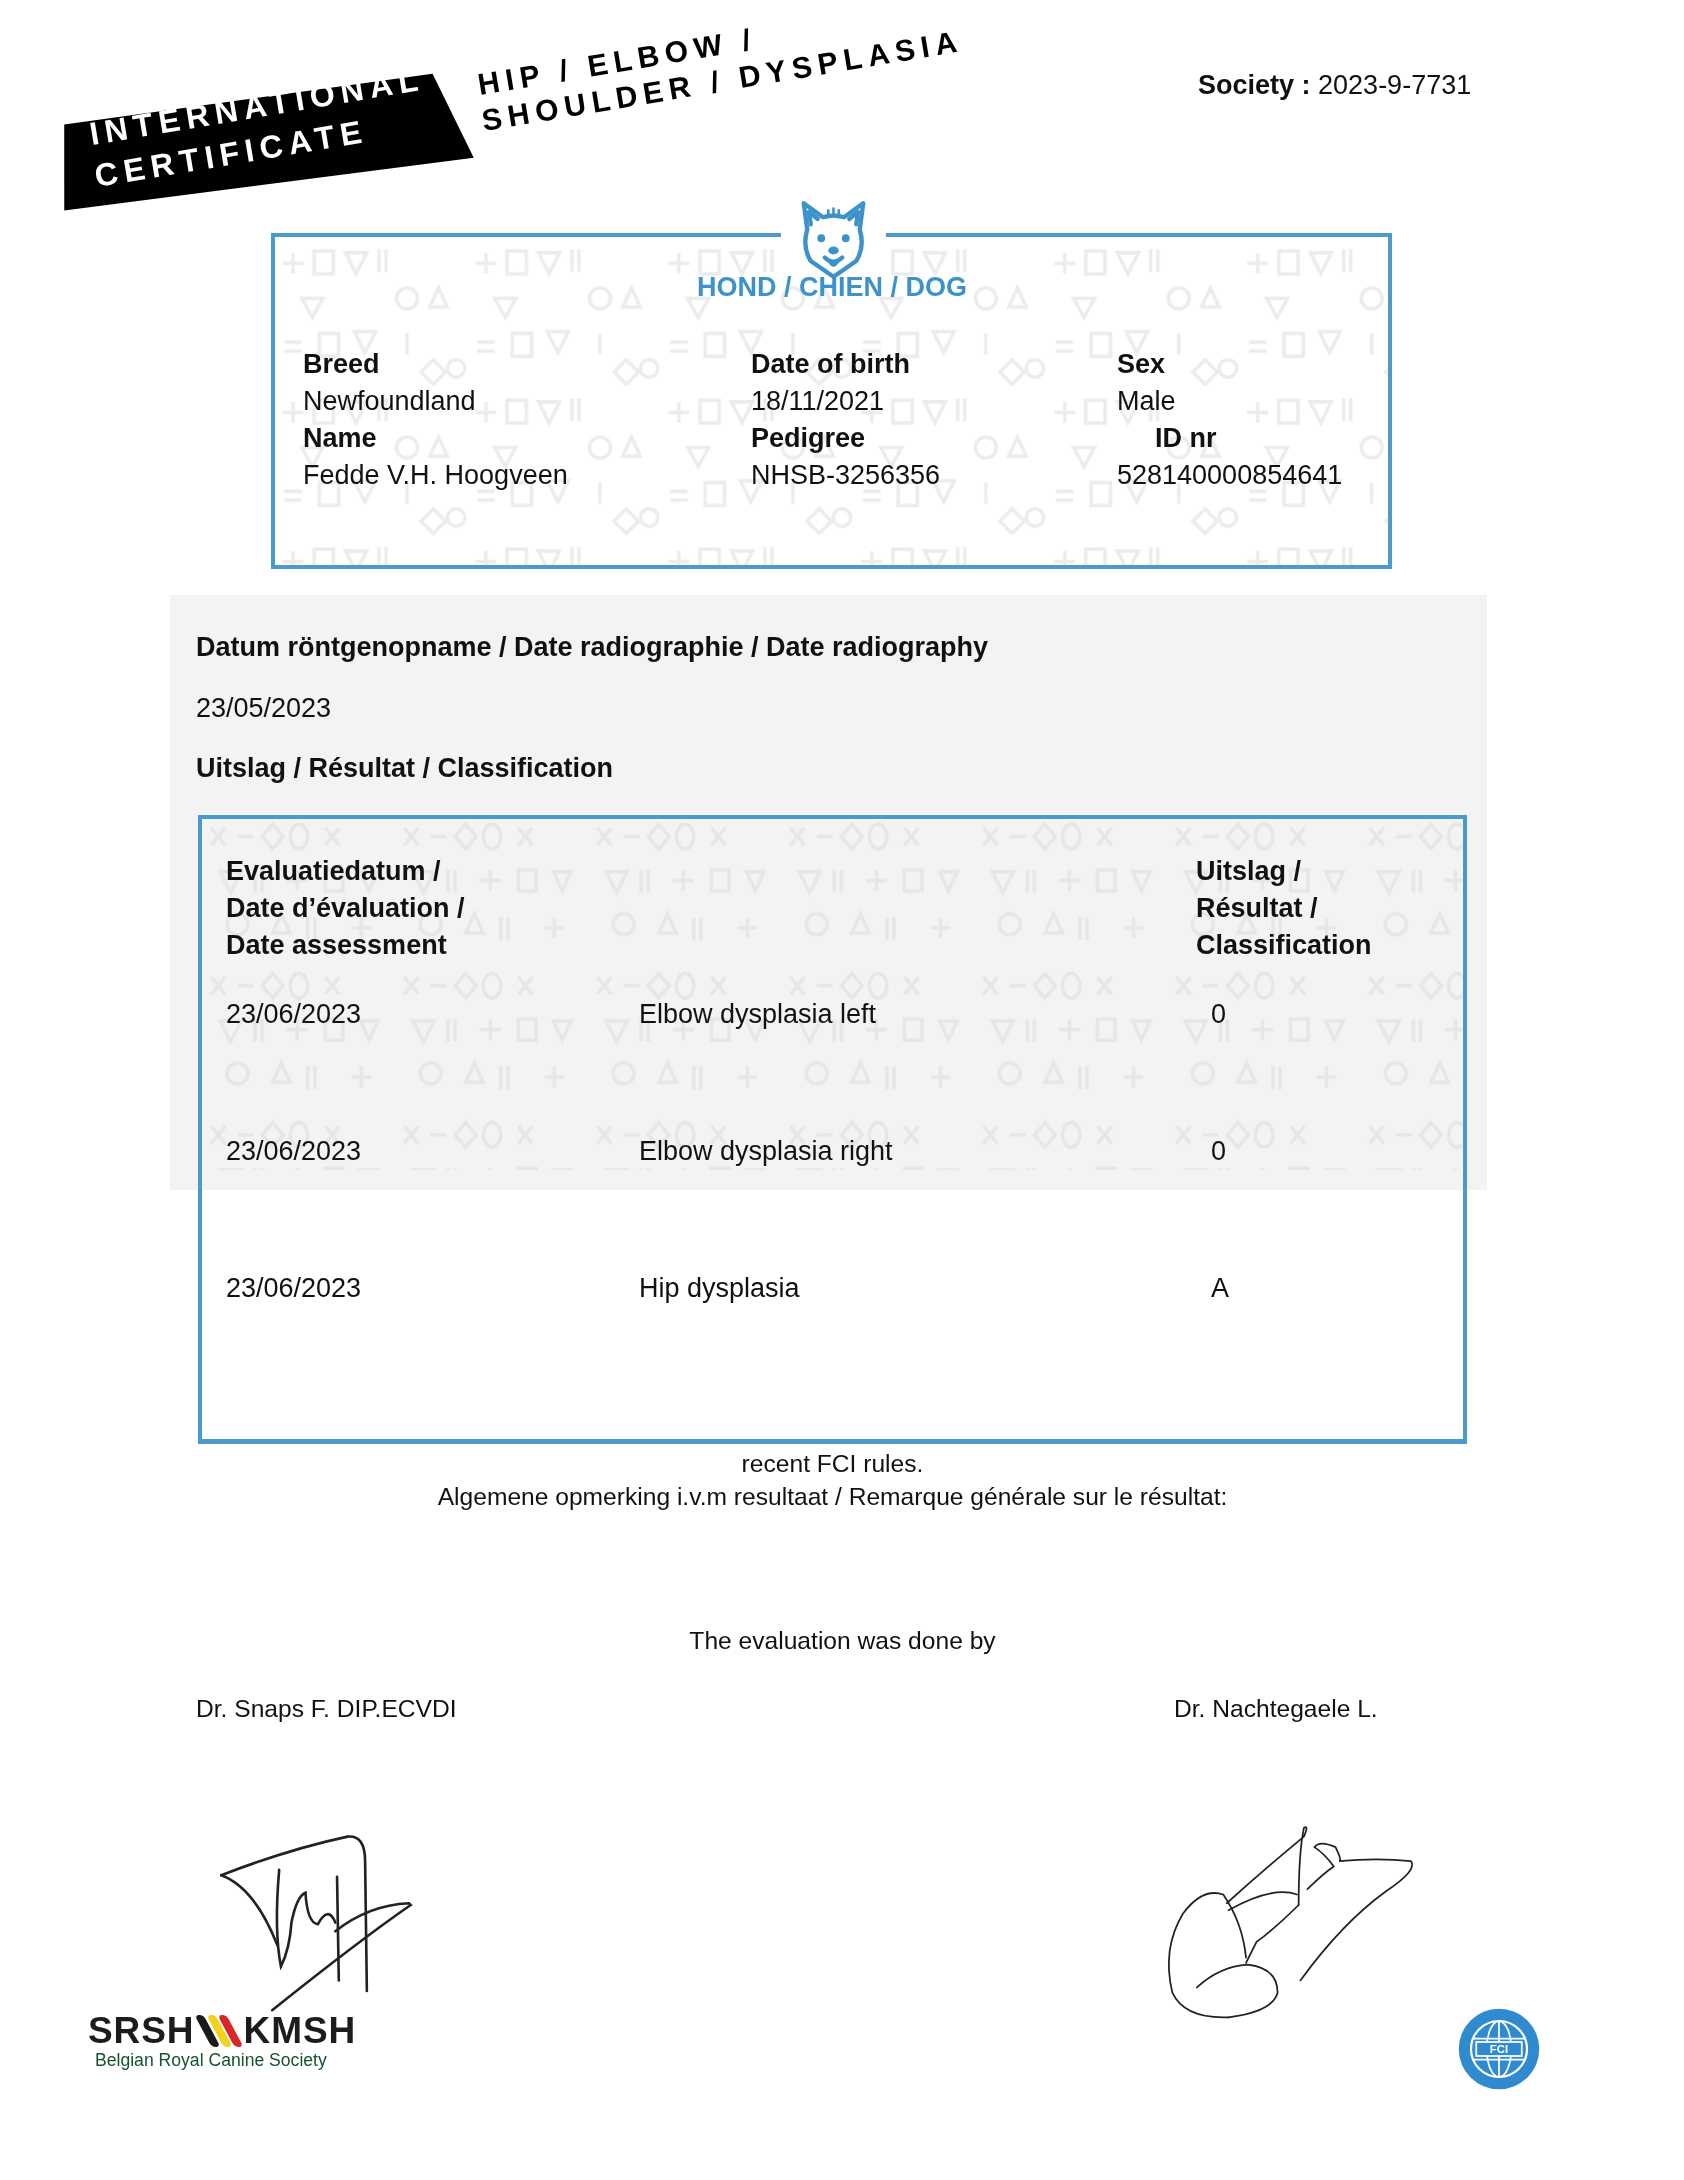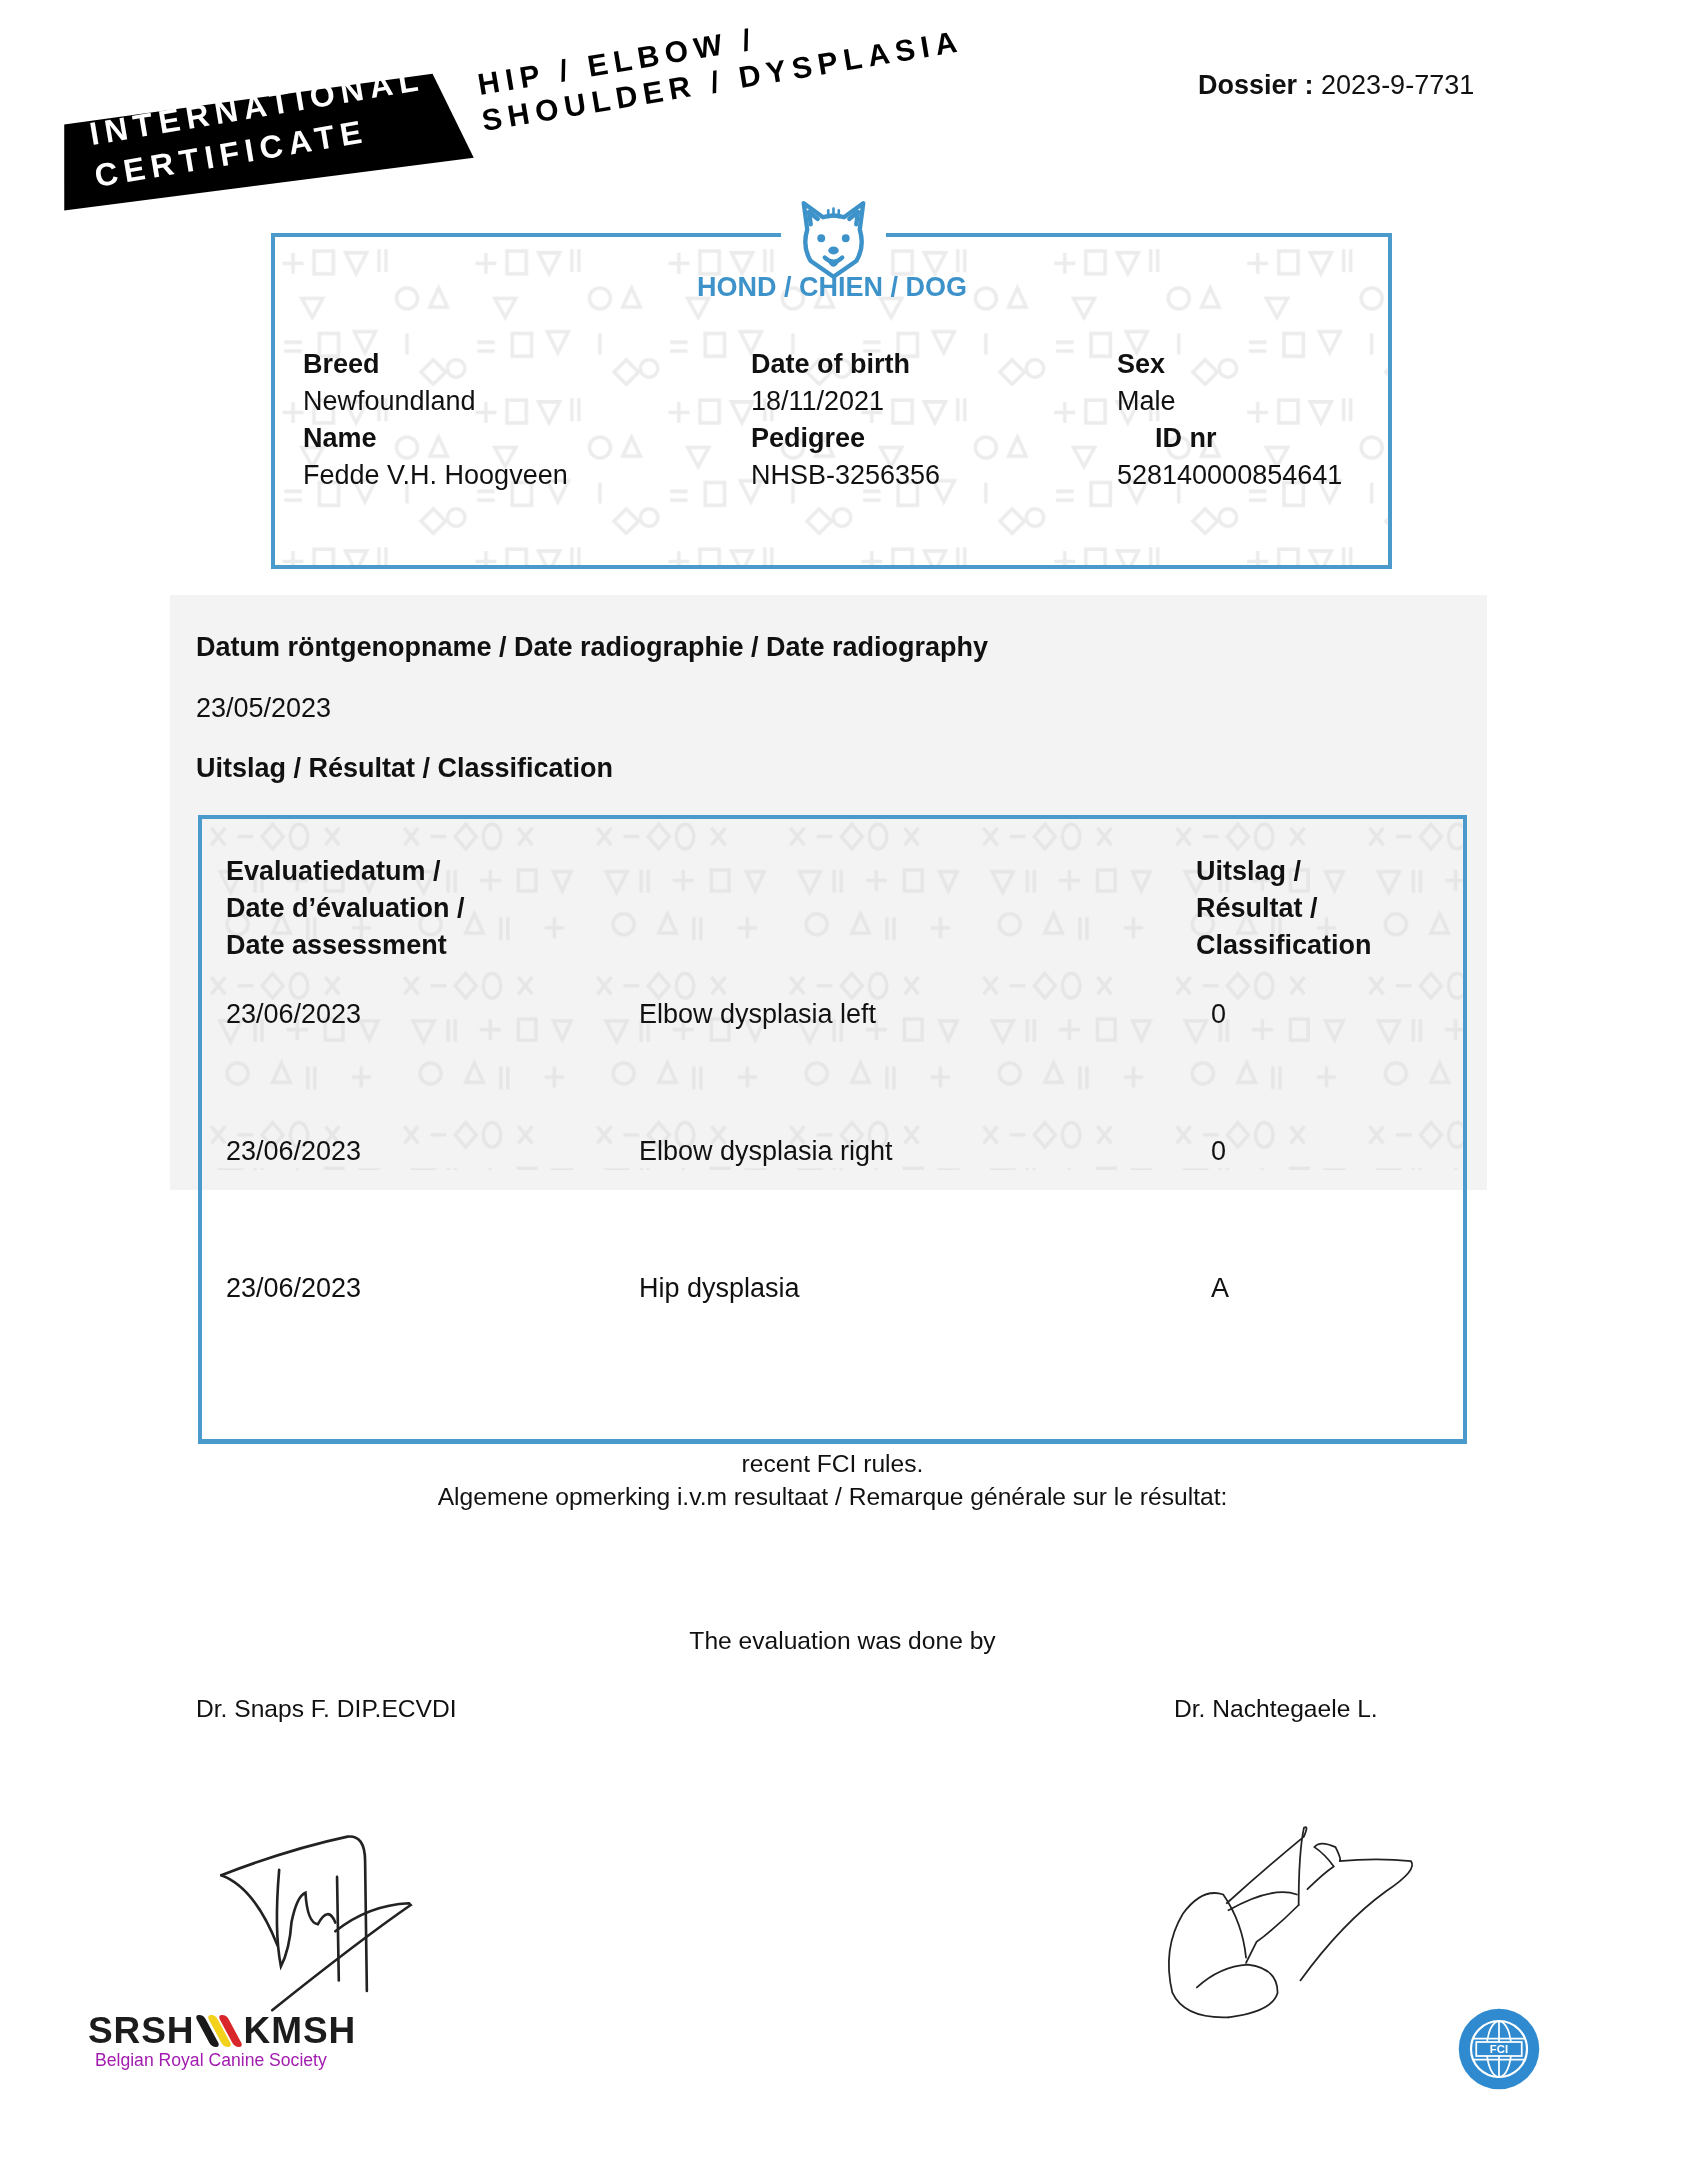--- a/index.html
+++ b/index.html
@@ -34,39 +34,39 @@
               border-bottom-width:5.3px; }
   .th { font-weight:bold; font-size:27px; line-height:37px; }
   .td { font-size:27px; }
 
   .footnote { left:198px; width:1269px; text-align:center; font-size:24.6px; line-height:33px; }
   .center-text { left:0; width:1685px; text-align:center; font-size:24.6px; }
   .doctor { font-size:24.6px; }
 
   .srsh { left:88px; top:2010px; }
   .srsh-main { font-weight:bold; font-size:37px; letter-spacing:0.9px; color:#1c1c1c; display:flex; align-items:center; }
-  .srsh-sub { font-size:17.6px; color:#a21caf; margin-left:7px; margin-top:-1.8px; }
+  .srsh-sub { font-size:17.6px; color:#14532d; margin-left:7px; margin-top:-1.8px; }
   .stripes { display:inline-flex; margin:0 8.8px; gap:2.6px; }
   .stripe { width:8.8px; height:32px; border-radius:4.4px; transform:skewX(28deg); }
 </style>
 </head>
 <body>
 
 <div class="abs" style="left:0;top:0;width:1685px;height:228px;">
   <svg class="abs" style="left:0;top:0" width="1685" height="228" viewBox="0 0 1919 260">
     <polygon points="72,142 492,84 539,180 72,240" fill="#000"></polygon>
   </svg>
   <div class="tag-text" style="left:93px;top:116px;">INTERNATIONAL</div>
   <div class="tag-text" style="left:98px;top:158px;">CERTIFICATE</div>
   <div class="tag-title" style="left:481px;top:68px;">HIP / ELBOW /</div>
   <div class="tag-title" style="left:485px;top:104px;">SHOULDER / DYSPLASIA</div>
 </div>
 
 <div class="abs dossier">
-  <b>Dossier :</b>
+  <b>Society :</b>
   <span>2023-9-7731</span>
 </div>
 
 <div class="abs dogbox">
   <svg class="pattern" width="1113" height="328" viewBox="0 0 1268 374">
     <defs>
       <pattern id="shapes" width="220" height="170" patternUnits="userSpaceOnUse">
         <g stroke="#ececec" stroke-width="4" fill="none">
           <path d="M20 18 v24 M8 30 h24"></path>
           <rect x="44" y="16" width="22" height="26"></rect>

